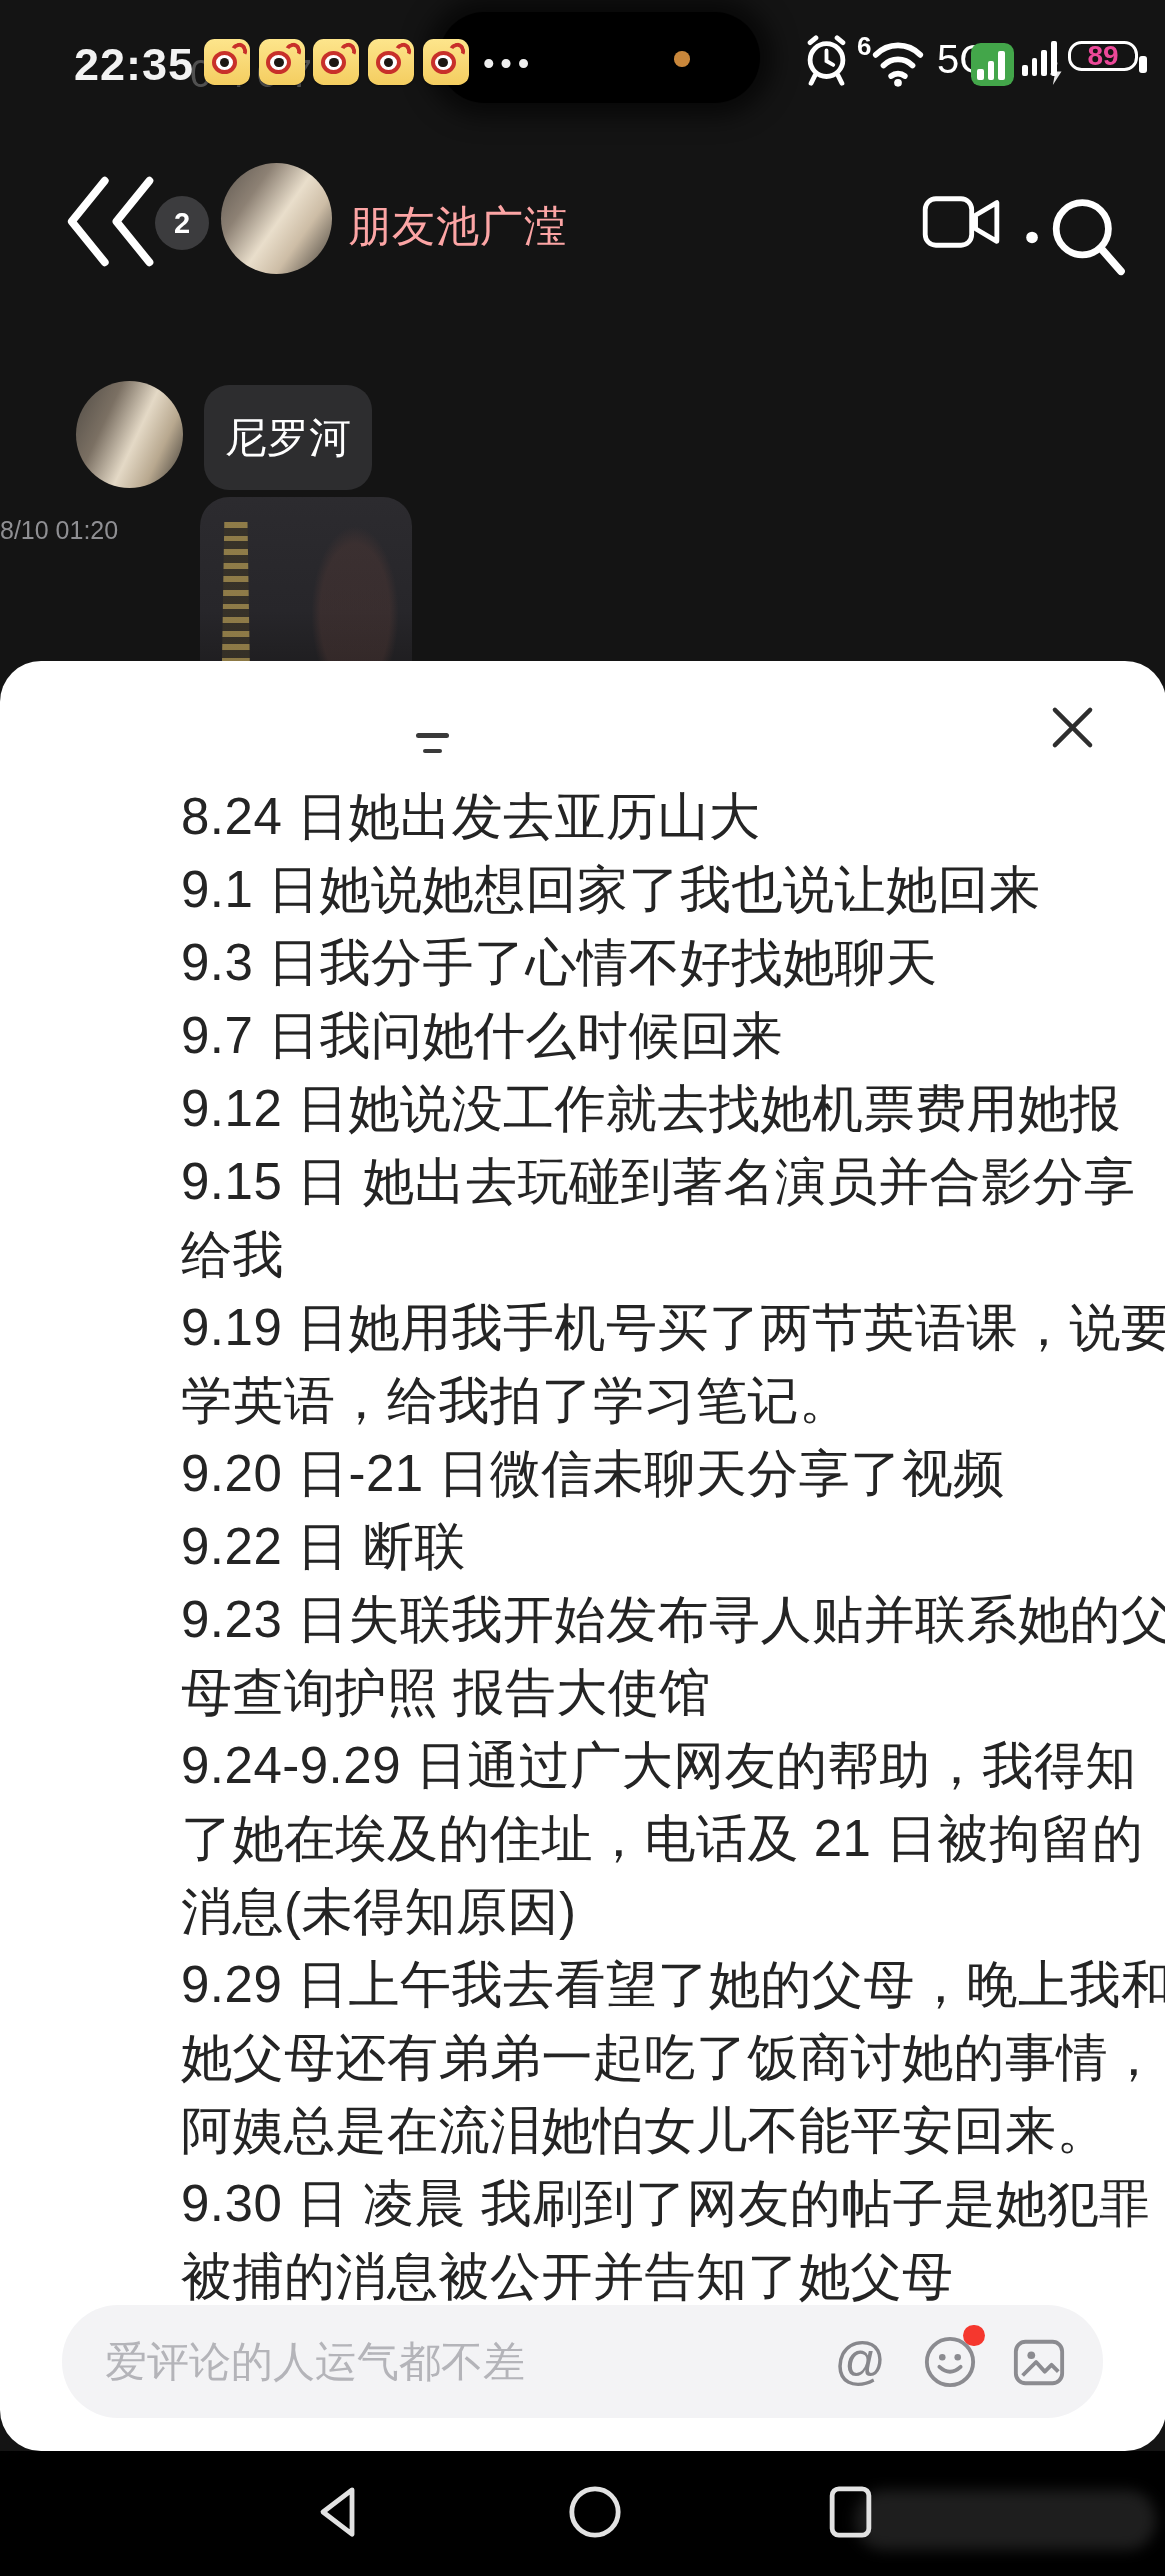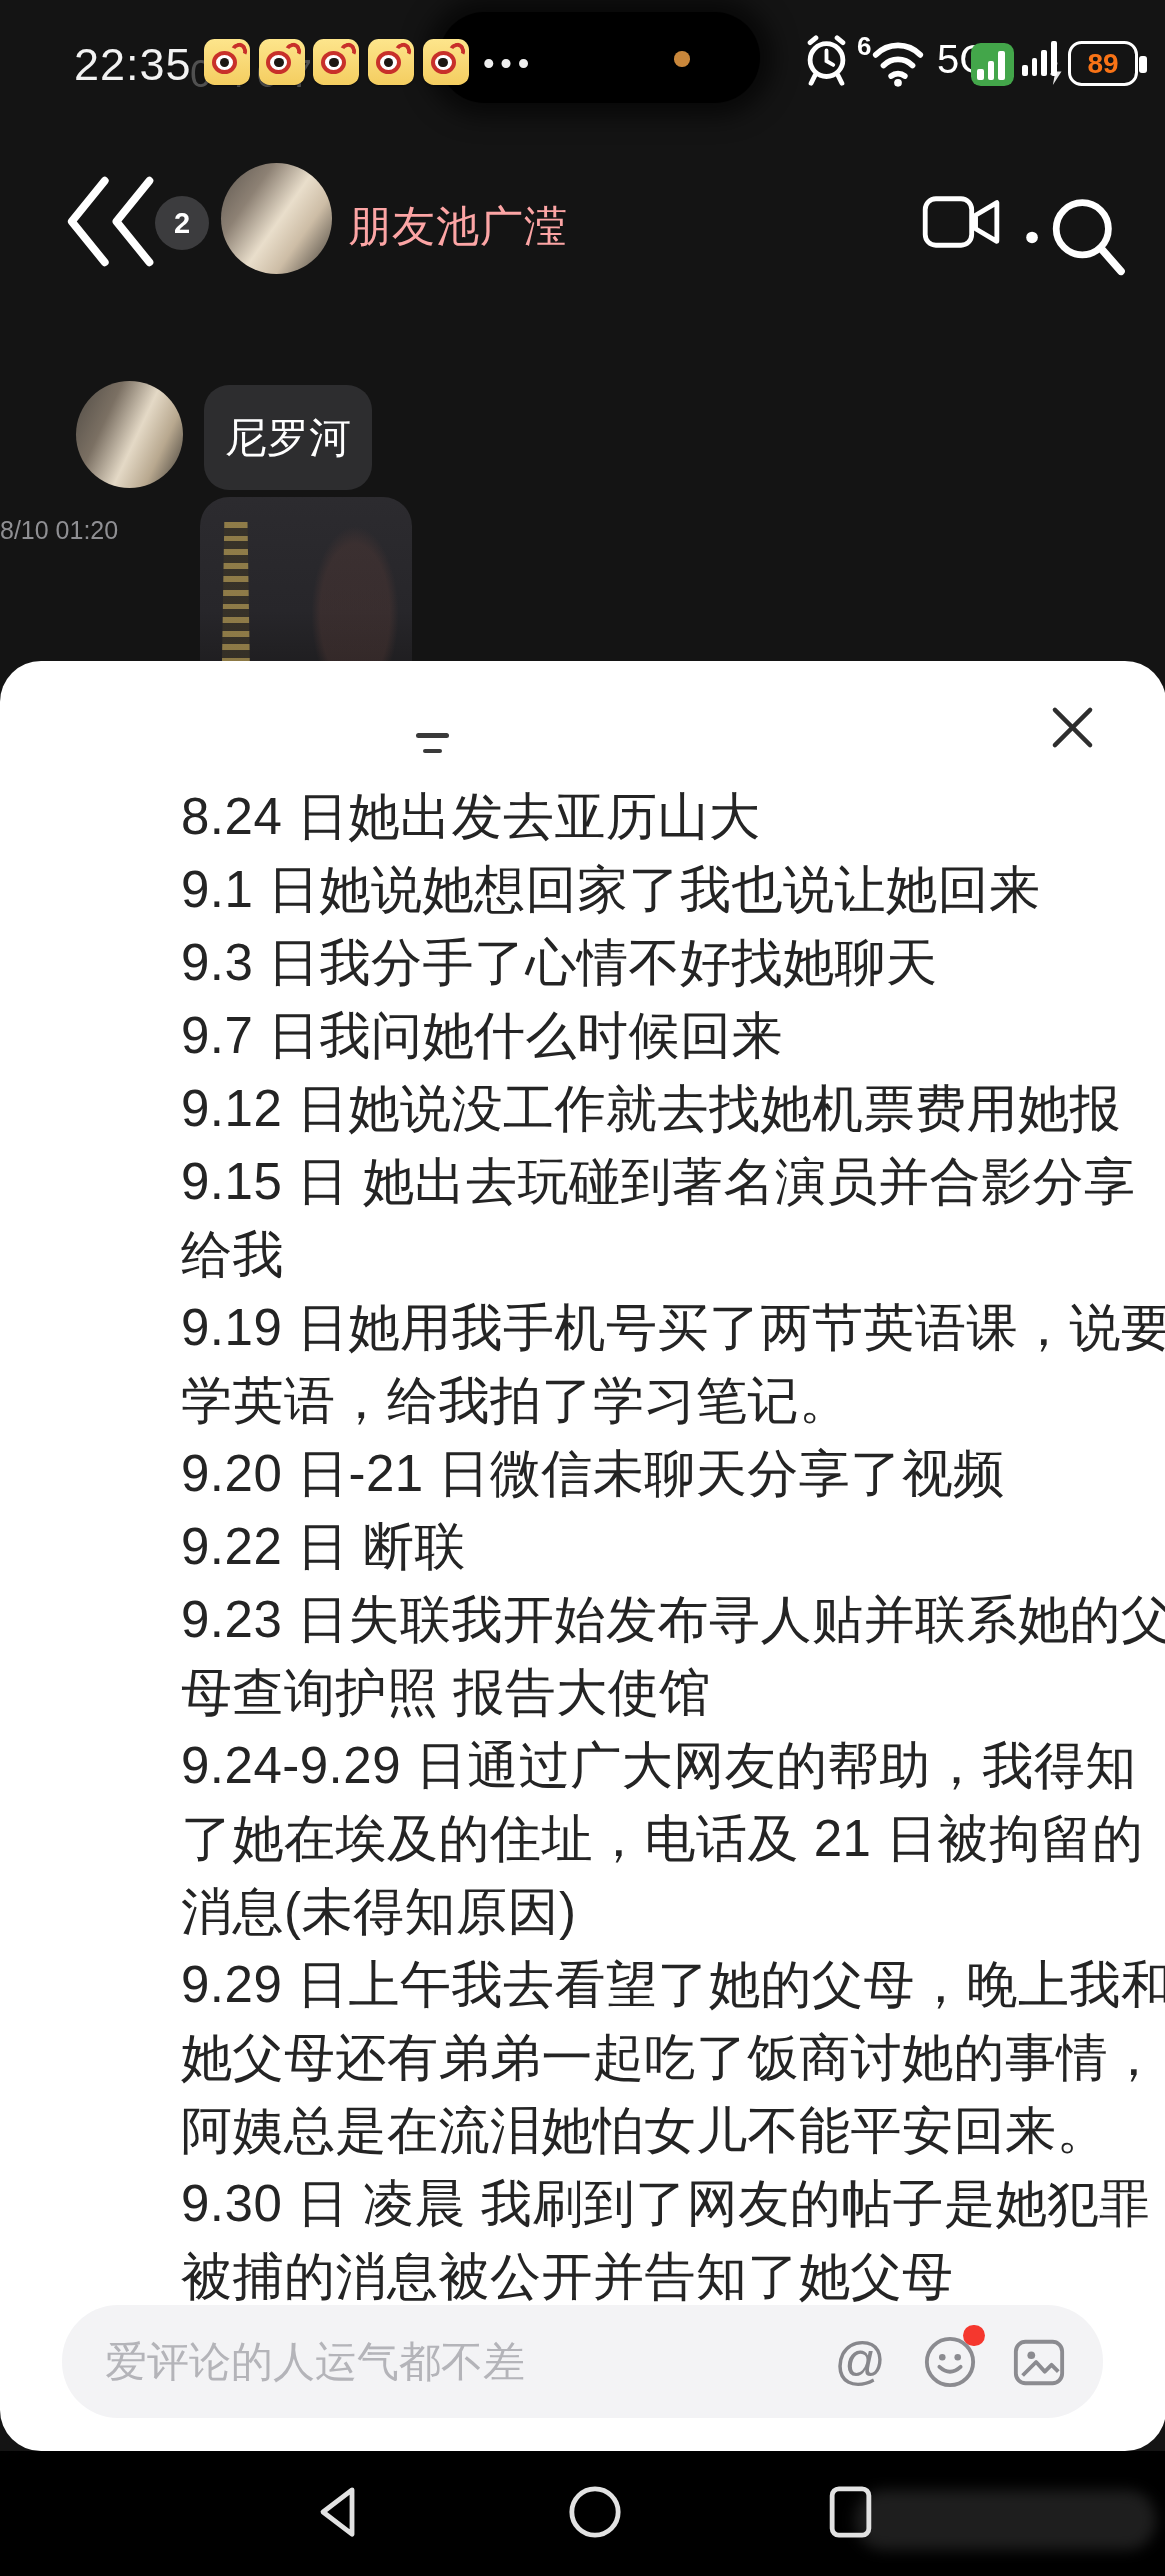--- a/index.html
+++ b/index.html
@@ -2,21 +2,21 @@
 <html><head>
 <meta charset="utf-8">
 <style>
   *{margin:0;padding:0;box-sizing:border-box}
   html,body{background:#000}
   .screen{position:relative;width:1166px;height:2576px;background:#141414;overflow:hidden;
           font-family:"Liberation Sans","DejaVu Sans",sans-serif}
   .abs{position:absolute}
 
   
-  .sb-time{left:74px;top:39px;font-size:45px;font-weight:400;color:#f2f2f2;letter-spacing:1px}
+  .sb-time{left:74px;top:39px;font-size:45px;font-weight:700;color:#f2f2f2;letter-spacing:1px}
   .sb-ghost{left:190px;top:52px;font-size:39px;color:#9a9a9a;opacity:.45;letter-spacing:11.7px;z-index:1}
   .sb-cutout{left:439px;top:11.7px;width:321px;height:91px;background:#000;border-radius:47px;
              box-shadow:0 0 23px 13.6px rgba(0,0,0,.6);z-index:0}
   .sb-camdot{left:674px;top:51px;width:15.5px;height:15.5px;border-radius:50%;background:#c9873b;z-index:2}
   .wb-icons{left:204px;top:39px;display:flex;gap:8.7px;z-index:2}
   .wb-icon{width:46px;height:46px;border-radius:10.7px;background:linear-gradient(180deg,#fde58c,#f4cd60);
            position:relative;box-shadow:0 1px 1.9px rgba(0,0,0,.4)}
   .wb-eye{position:absolute;left:7.8px;top:11.7px;width:25px;height:23px;border:4.9px solid #c8302a;
           border-radius:50%;background:#fff}
   .wb-pupil{position:absolute;left:3.9px;top:2.9px;width:9.7px;height:9.7px;border-radius:50%;background:#1d1712}
@@ -30,22 +30,22 @@
   .sim-green i{position:absolute;bottom:5.8px;background:#fff;width:6.8px;border-radius:1.9px}
   .sim-green i:nth-child(1){left:5.8px;height:11.7px}
   .sim-green i:nth-child(2){left:16.5px;height:19.4px}
   .sim-green i:nth-child(3){left:27px;height:29px}
   .bars{left:1022px;top:37px;width:43px;height:49px}
   .bars i{position:absolute;bottom:9.7px;background:#fff;width:5.8px;border-radius:1.9px}
   .bars i:nth-child(1){left:0;height:11.7px}
   .bars i:nth-child(2){left:9.7px;height:18.5px}
   .bars i:nth-child(3){left:19.4px;height:26px}
   .bars i:nth-child(4){left:29px;height:35px}
-  .battery{left:1068px;top:41px;width:70px;height:45px;border:3.9px solid #fff;border-radius:13.6px;
-           display:flex;align-items:center;justify-content:center;color:#f97316;font-size:28px;font-weight:700}
+  .battery{left:1068px;top:41px;width:70px;height:30px;border:3.9px solid #fff;border-radius:13.6px;
+           display:flex;align-items:center;justify-content:center;color:#ec4899;font-size:28px;font-weight:700}
   .battery::after{content:'';position:absolute;right:-11.7px;top:11.7px;width:7.8px;height:17.5px;background:#fff;border-radius:2.9px}
 
   
   .hdr-badge{left:155px;top:196px;width:54px;height:54px;border-radius:50%;background:#3c3c3e;color:#fff;
              font-size:29px;font-weight:600;display:flex;align-items:center;justify-content:center}
   .hdr-avatar{left:221px;top:163px;width:111px;height:111px;border-radius:50%;
       background:linear-gradient(125deg,#5c554e 0%,#8d8174 28%,#e9decb 52%,#cdbda6 70%,#3c3833 100%)}
   .hdr-title{left:348px;top:198px;font-size:43px;font-weight:500;color:#fca5a5;letter-spacing:1px}
   .chat-date{left:0;top:516px;width:100%;font-size:25px;color:#8f8f93}
 

